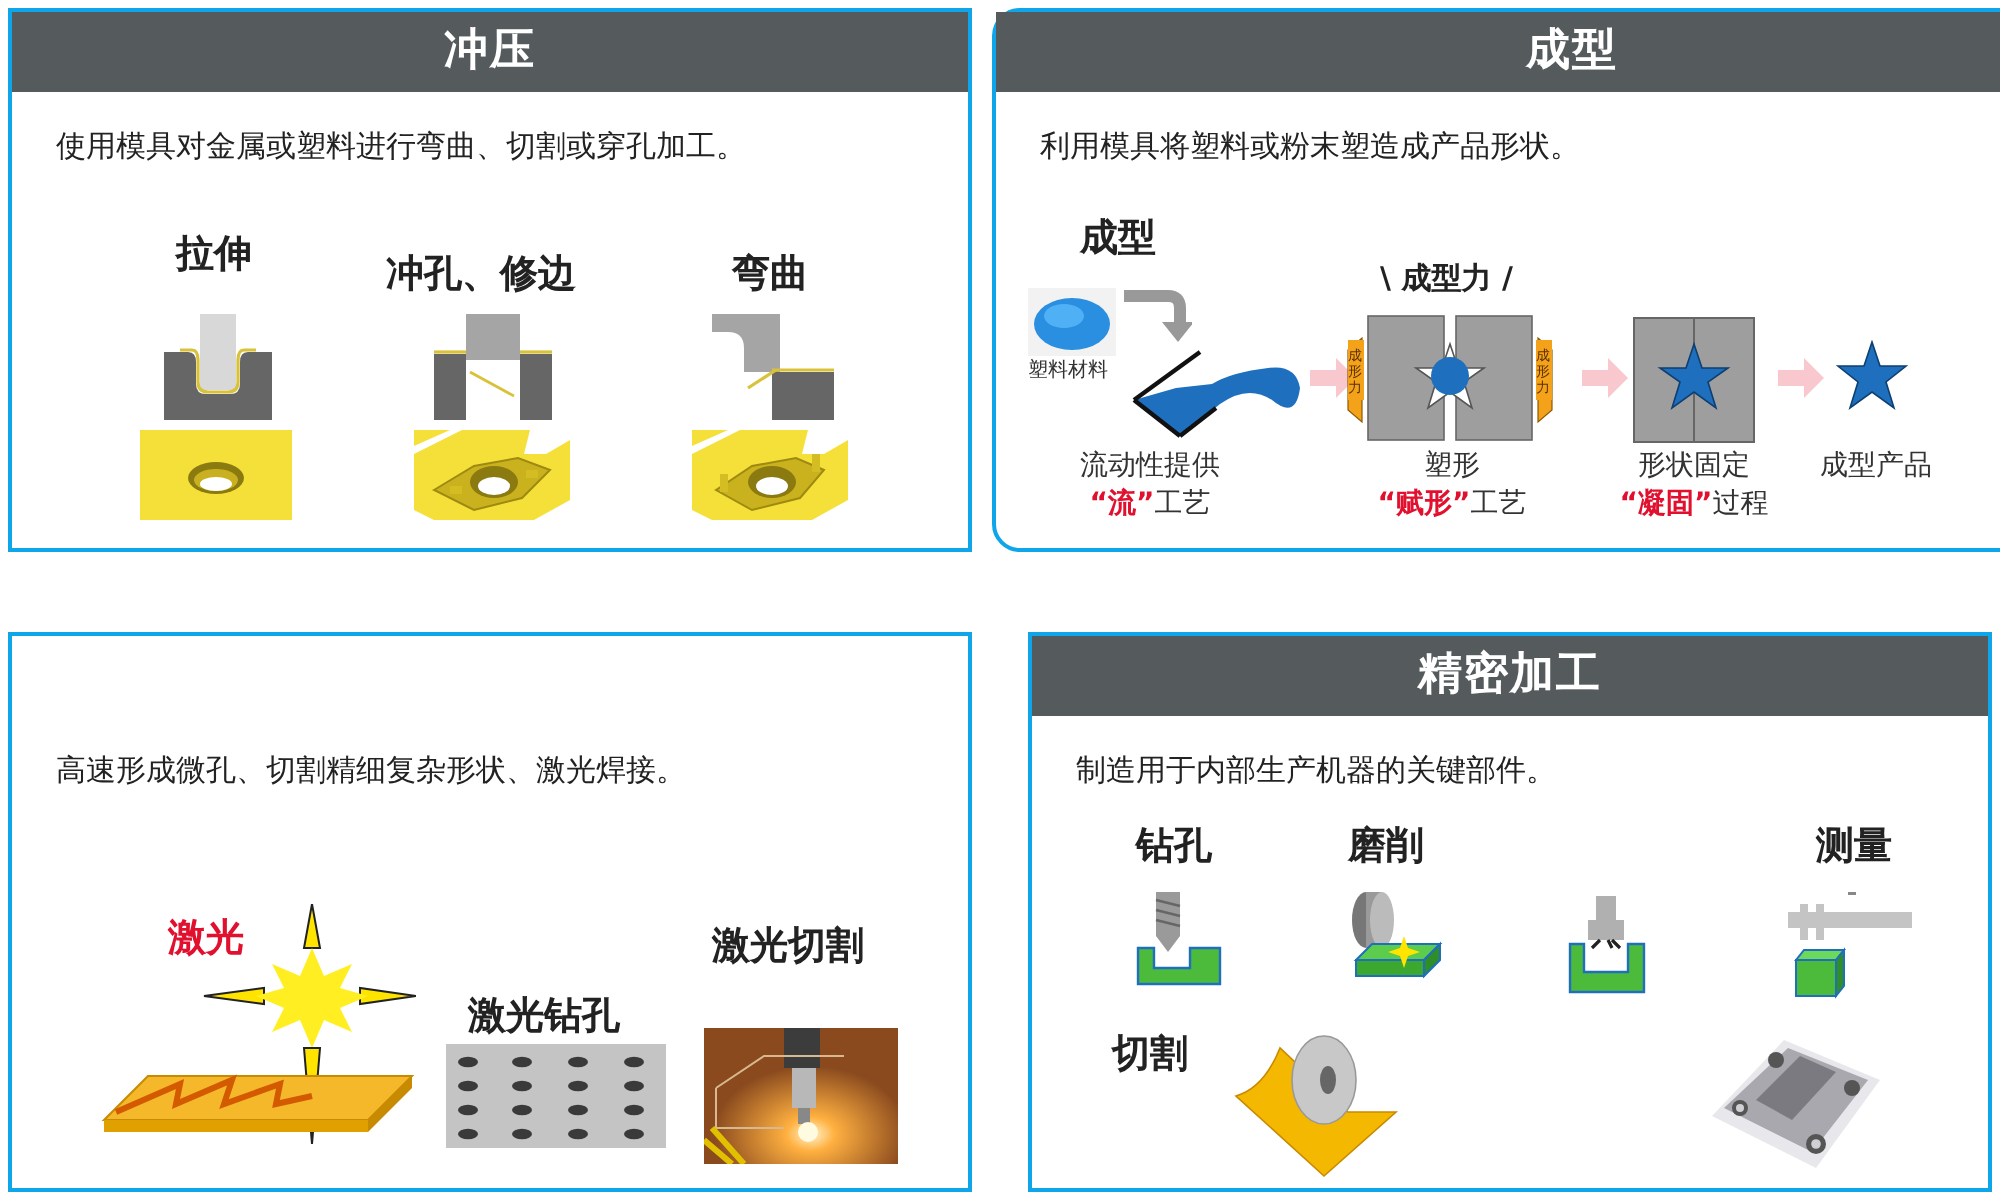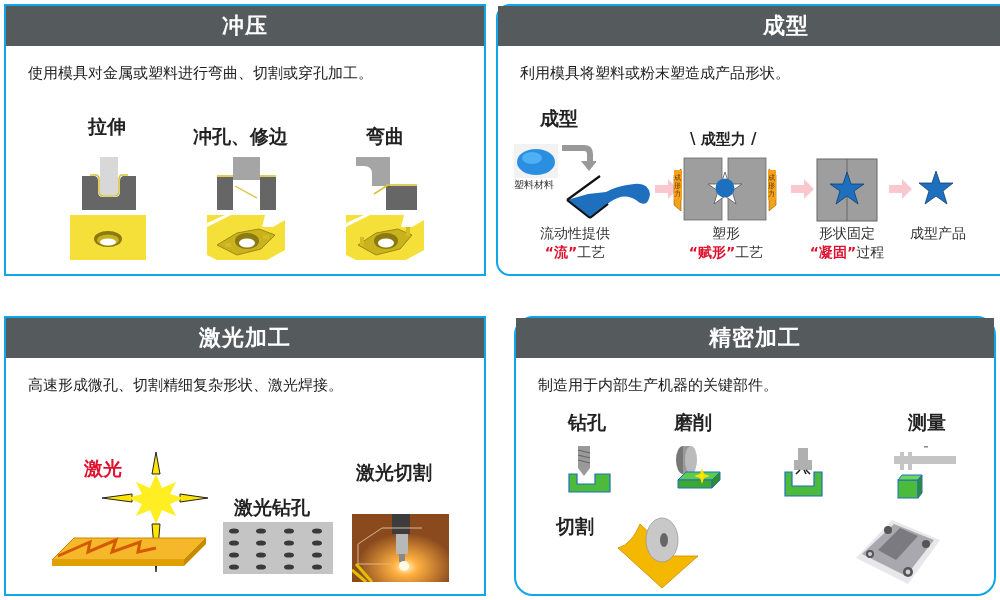--- a/index.html
+++ b/index.html
@@ -148,21 +148,20 @@
   <div class="abs cap" style="left:178px; top:218px; width:100px;">
     <div>塑形</div>
     <div><span class="red">“</span><span class="red">赋形</span><span class="red">”</span><span>工艺</span></div>
   </div>
   <div class="abs cap" style="left:404px; top:218px; width:72px;">
     <div>成型产品</div>
   </div>
 </div>
 
 <div class="panel" style="left:4px; top:316px; width:482px; height:280px;">
-  <div class="panel-header">激光加工</div>
   <div class="panel-desc">高速形成微孔、切割精细复杂形状、激光焊接。</div>
 
   <div class="abs lbl-b" style="left:78px; top:138px; color:#e0102e;">激光</div>
   <div class="abs lbl-b" style="left:228px; top:142px;margin-top:35px;">激光钻孔</div>
   <div class="abs lbl-b" style="left:350px; top:142px;">激光切割</div>
 
   <svg class="abs" style="left:32px; top:134px;" width="170" height="130" viewBox="0 0 170 130">
     <polygon points="118,0 122,22 114,22" fill="#ffe400" stroke="#222" stroke-width="1"></polygon>
     <polygon points="64,46 94,42 94,50" fill="#ffe400" stroke="#222" stroke-width="1"></polygon>
     <polygon points="170,46 142,42 142,50" fill="#ffe400" stroke="#222" stroke-width="1"></polygon>
@@ -207,21 +206,21 @@
     <rect width="97" height="68" fill="url(#glow)"></rect>
     <rect x="40" y="0" width="18" height="20" fill="#3c3c3c"></rect>
     <rect x="44" y="20" width="12" height="20" fill="#b8b8b8"></rect>
     <rect x="47" y="40" width="6" height="8" fill="#888"></rect>
     <path d="M6 30 L30 14 L70 14 M6 30 V50 H40" stroke="#d8b890" stroke-width="1" fill="none"></path>
     <path d="M0 56 L14 68 M4 50 L20 68" stroke="#e0c000" stroke-width="3"></path>
     <circle cx="52" cy="52" r="5" fill="#fffbe0"></circle>
   </svg>
 </div>
 
-<div class="panel" style="left:514px; top:316px; width:482px; height:280px;border-radius:19px;">
+<div class="panel" style="left:514px; top:316px; width:482px; height:280px;">
   <div class="panel-header">精密加工</div>
   <div class="panel-desc">制造用于内部生产机器的关键部件。</div>
 
   <div class="abs lbl-b" style="left:52px; top:92px;">钻孔</div>
   <div class="abs lbl-b" style="left:158px; top:92px;">磨削</div>
   <div class="abs lbl-b" style="left:392px; top:92px;">测量</div>
   <div class="abs lbl-b" style="left:40px; top:196px;">切割</div>
 
   <svg class="abs" style="left:52px; top:128px;" width="44" height="48" viewBox="0 0 44 48">
     <rect x="10" y="0" width="12" height="22" fill="#9a9a9a"></rect>

